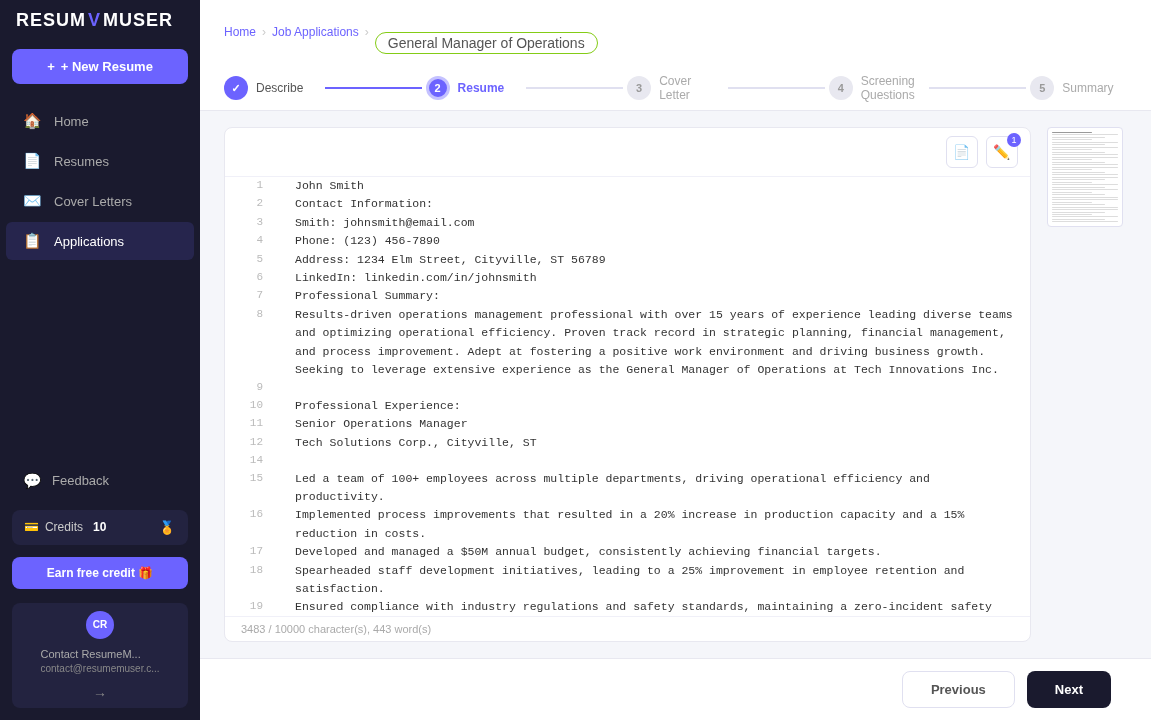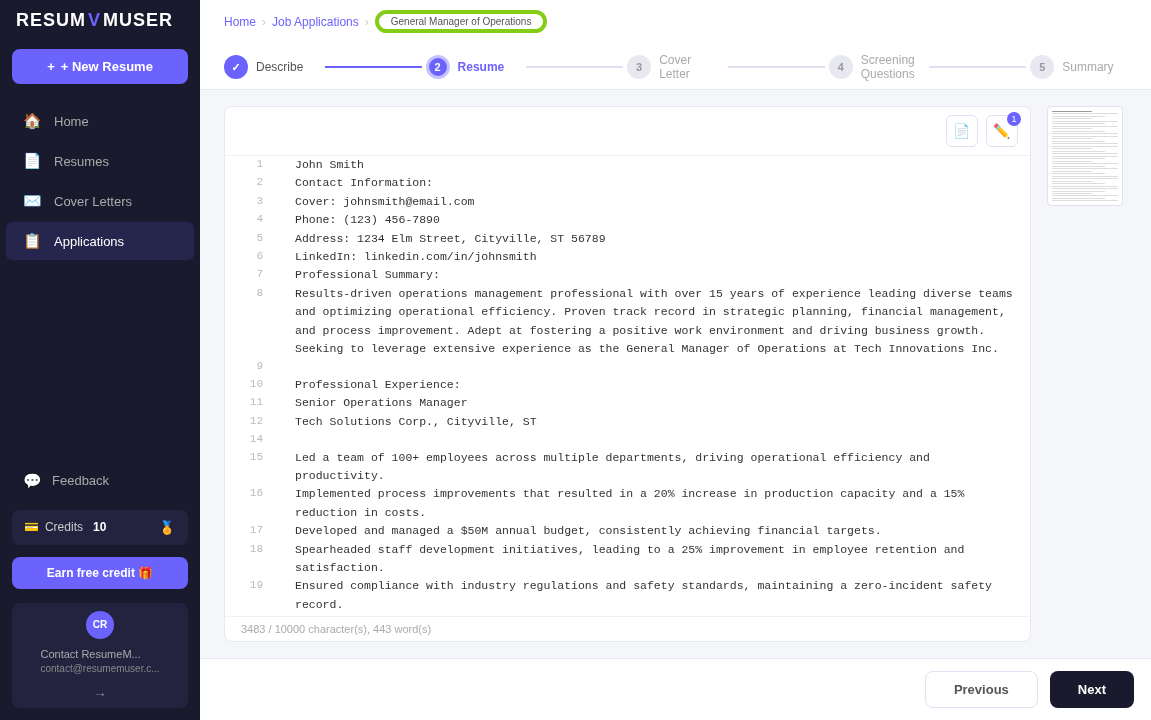--- a/index.html
+++ b/index.html
@@ -139,25 +139,26 @@
       display: flex;
       align-items: center;
       gap: 6px;
       font-size: 12px;
       color: #888;
       margin-bottom: 12px;
     }
     .breadcrumb-sep { color: #ccc; }
     .breadcrumb-active {
       background: #fff;
-      border: 4px solid #84cc16;
+      border: 1px solid #84cc16;
       border-radius: 20px;
       padding: 2px 12px;
       color: #555;
-      font-size: 10px;
+      font-size: 14px;
+      margin-top: 22px;
     }
     .breadcrumb-link { color: #6c63ff; cursor: pointer; }
 
     
     .stepper {
       display: flex;
       align-items: center;
       gap: 0;
       padding-bottom: 0;
     }
@@ -303,21 +304,21 @@
       border-radius: 1px;
     }
     .thumb-line.dark { background: #999; }
     .thumb-line.short { width: 60%; }
     .thumb-line.medium { width: 80%; }
 
     
     .footer {
       background: #fff;
       border-top: 1px solid #e8e8f0;
-      padding: 12px 17px;
+      padding: 12px 40px;
       display: flex;
       justify-content: flex-end;
       gap: 12px;
     }
     .btn-prev {
       padding: 10px 28px;
       border: 1px solid #e0e0f0;
       border-radius: 8px;
       background: #fff;
       color: #555;
@@ -460,21 +461,21 @@
       <div class="resume-line">
             <span class="line-num">1</span>
             <span class="line-content">John Smith</span>
           </div>
           <div class="resume-line">
             <span class="line-num">2</span>
             <span class="line-content">Contact Information:</span>
           </div>
           <div class="resume-line">
             <span class="line-num">3</span>
-            <span class="line-content">Cover: johnsmith@email.com</span>
+            <span class="line-content">Smith: johnsmith@email.com</span>
           </div>
           <div class="resume-line">
             <span class="line-num">4</span>
             <span class="line-content">Phone: (123) 456-7890</span>
           </div>
           <div class="resume-line">
             <span class="line-num">5</span>
             <span class="line-content">Address: 1234 Elm Street, Cityville, ST 56789</span>
           </div>
           <div class="resume-line">

